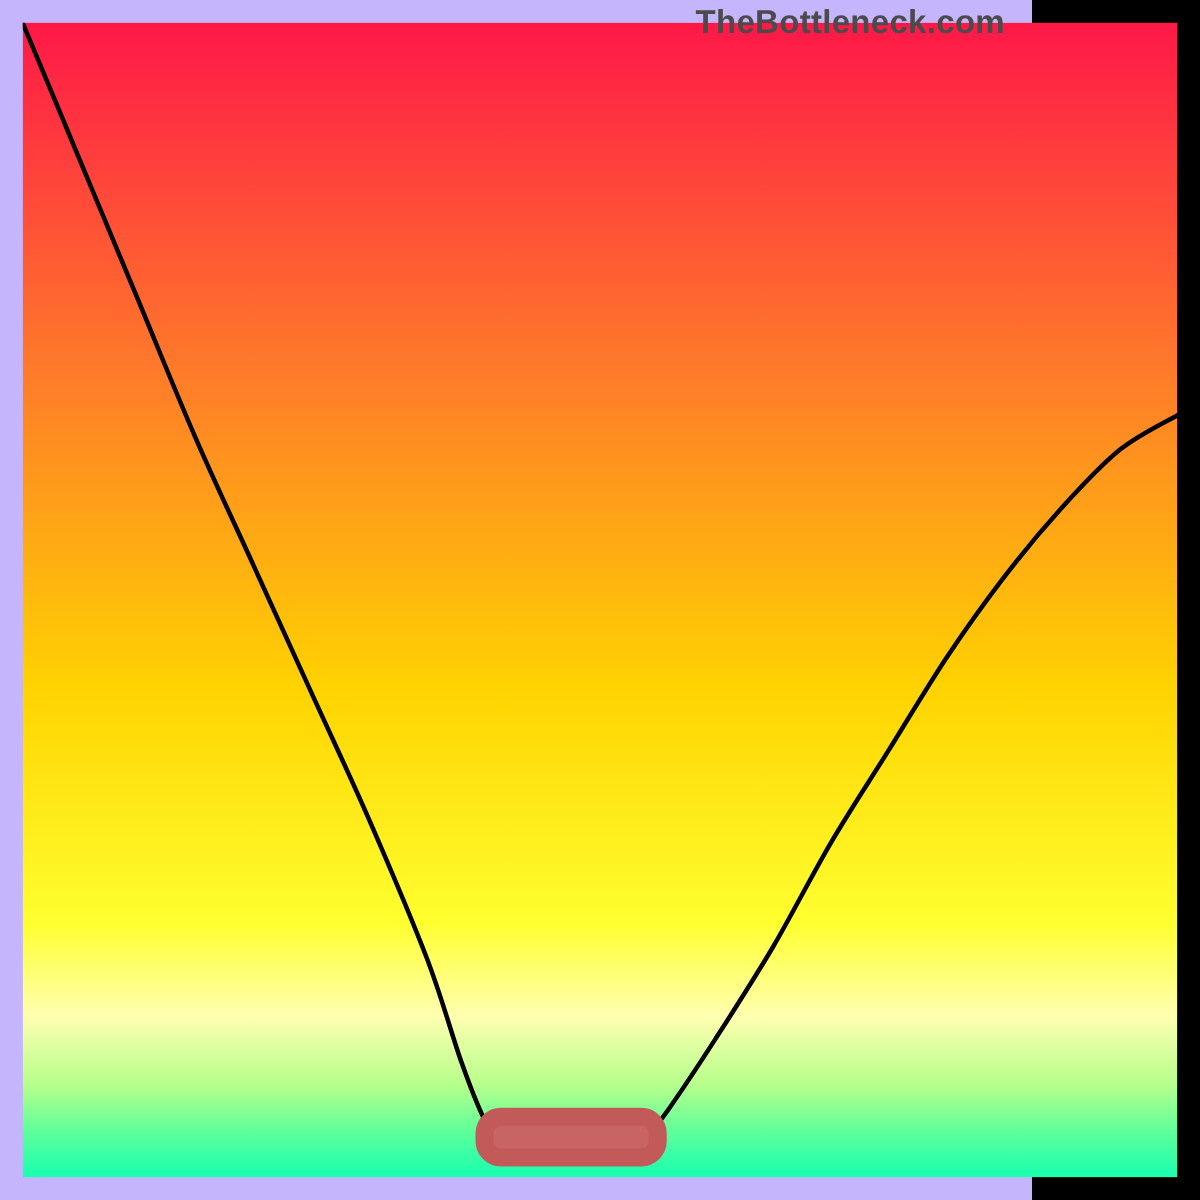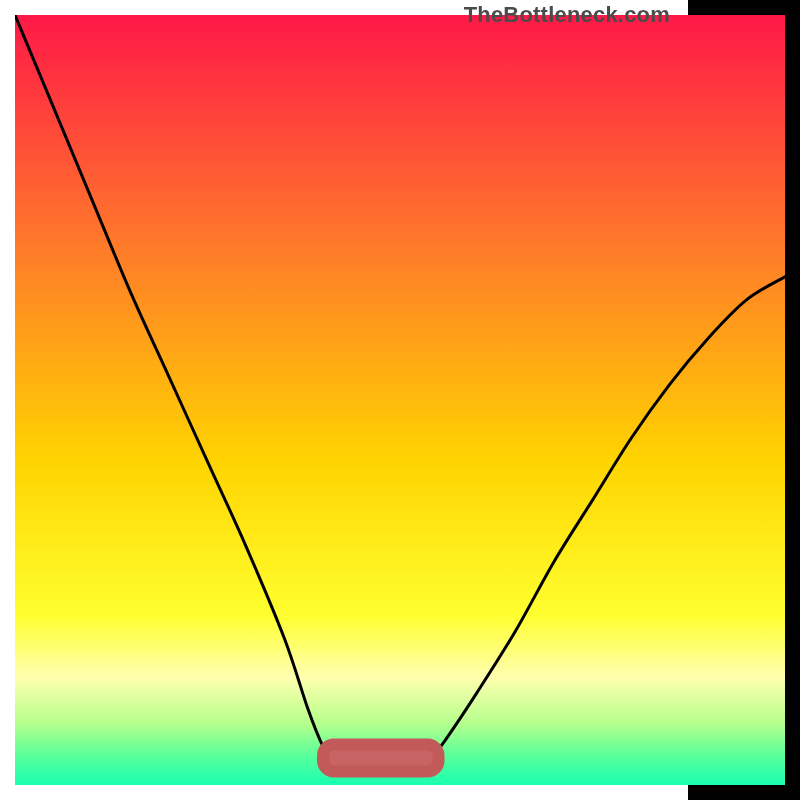--- a/index.html
+++ b/index.html
@@ -8,21 +8,21 @@
     width: 800px;
     height: 800px;
     overflow: hidden;
     background: #000;
     font-family: Arial, Helvetica, sans-serif;
   }
   .frame {
     position: absolute;
     left: 0; top: 0;
     width: 688px; height: 800px;
-    background: #ffffff;
+    background: #c4b5fd;
     text-align: right;
   }
   .plot {
     position: absolute;
     left: 15px;
     top: 15px;
     width: 770px;
     height: 770px;
     overflow: hidden;
   }

